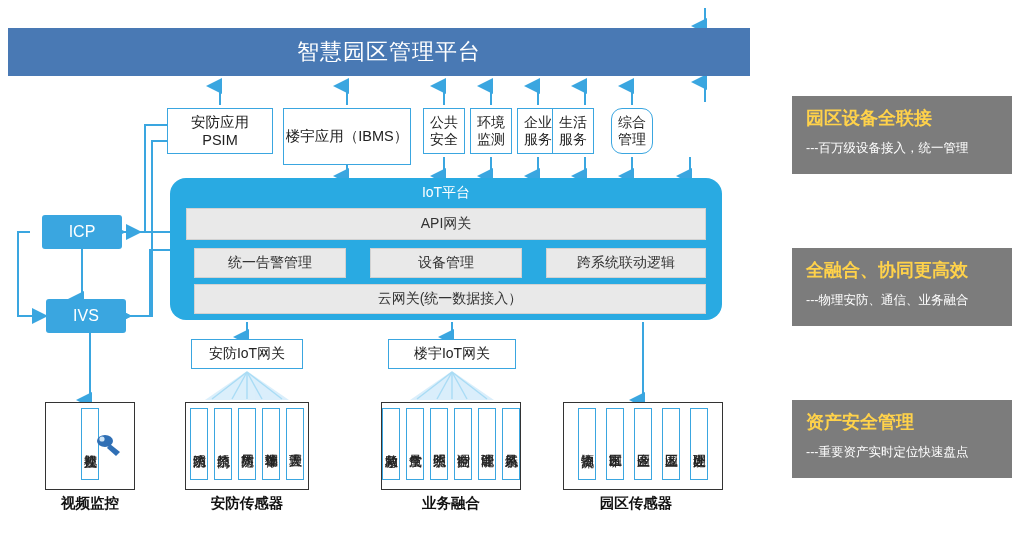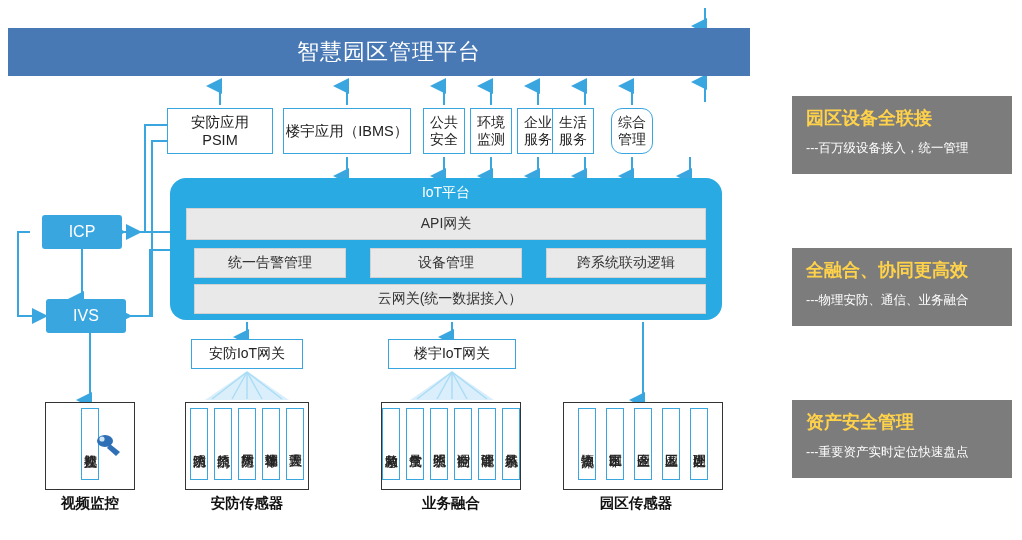--- a/index.html
+++ b/index.html
@@ -42,21 +42,21 @@
     border: 1.5px solid #3aa6e0;
     color: #222222;
     font-size: 14.5px;
     display: flex;
     align-items: center;
     justify-content: center;
     text-align: center;
     line-height: 1.25;
   }
   .app-psim { left: 167px; top: 108px; width: 106px; height: 46px; }
-  .app-ibms { left: 283px; top: 108px; width: 128px; height: 46px; text-align: right; }
+  .app-ibms { left: 283px; top: 108px; width: 128px; height: 57px; text-align: right; }
   .app-small {
     background: #ffffff;
     border: 1.5px solid #3aa6e0;
     font-size: 14px;
     color: #222;
     display: flex;
     align-items: center;
     justify-content: center;
     text-align: center;
     line-height: 1.2;

